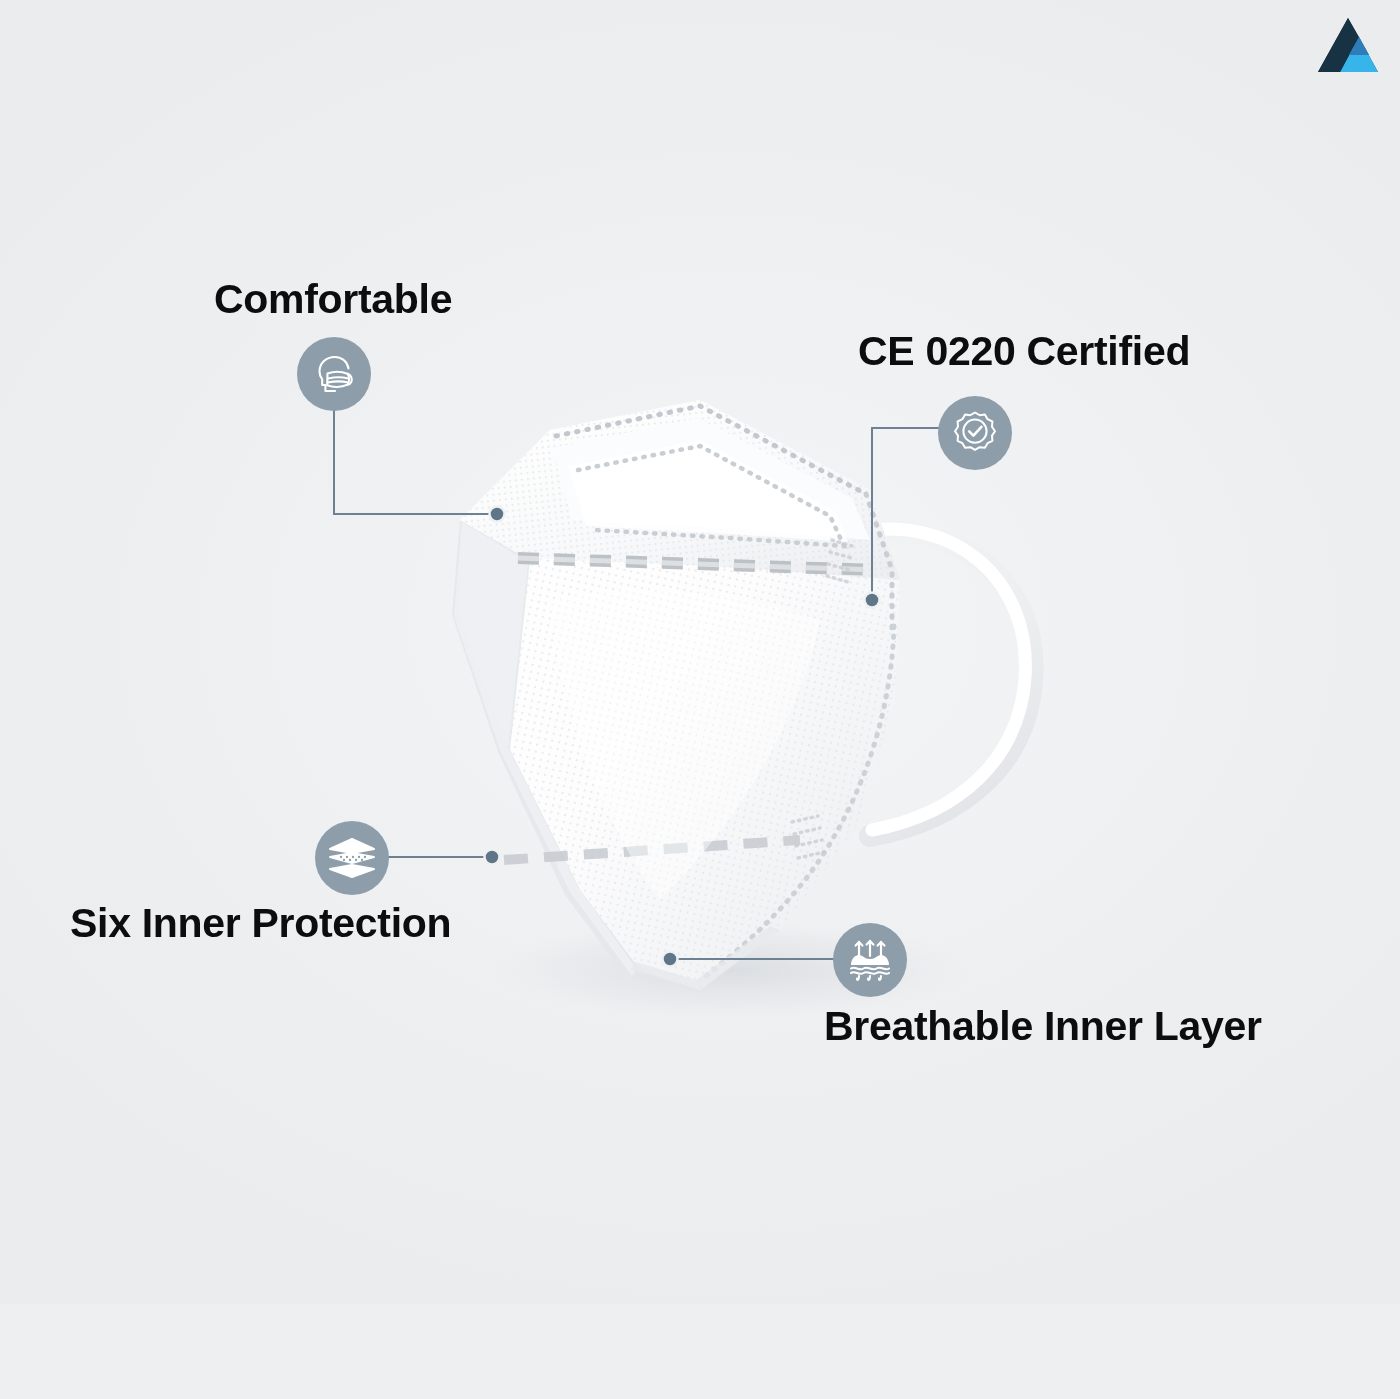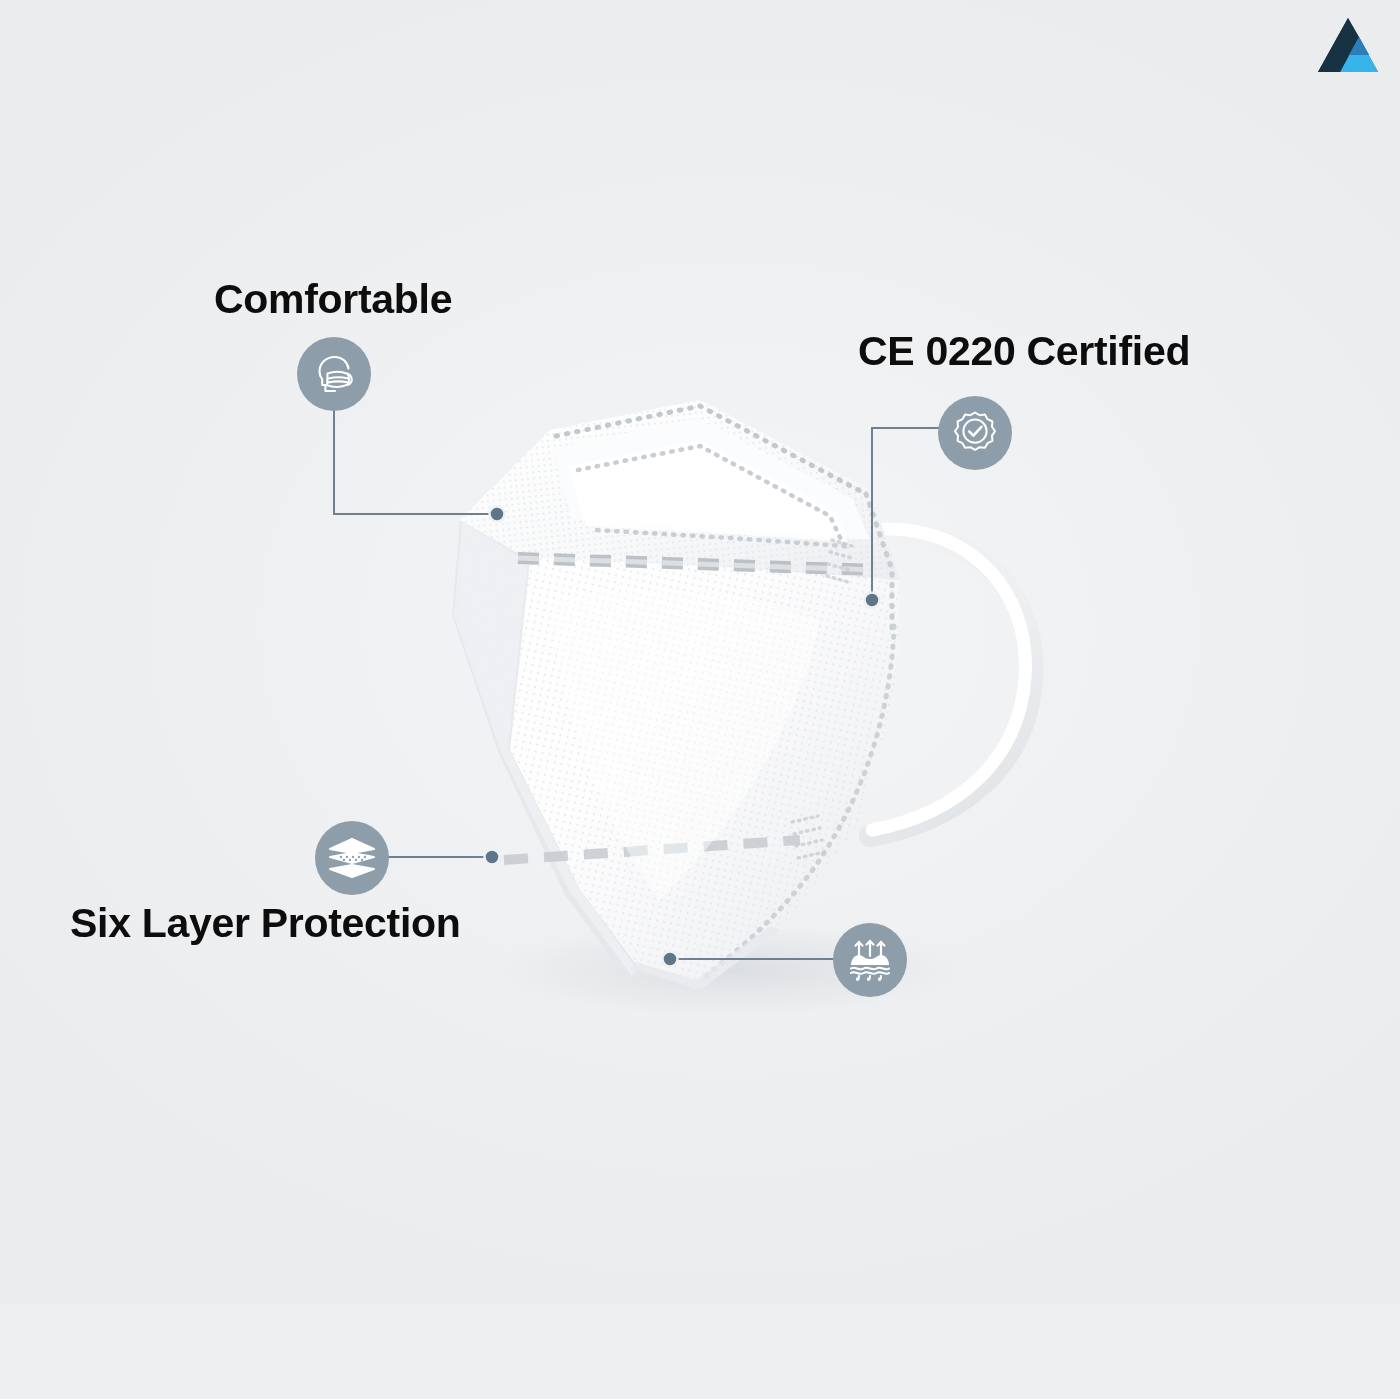--- a/index.html
+++ b/index.html
@@ -235,22 +235,23 @@
 
   <svg class="connector" style="left:660px; top:947px;" width="190" height="24" viewBox="0 0 190 24">
     <path class="conn-line" d="M176,12 L14,12"></path>
     <circle class="conn-dot" cx="10" cy="12" r="7.5"></circle>
   </svg>
 
   <div class="feature-label label-comfortable">Comfortable</div>
 
   <div class="feature-label label-ce">CE 0220 Certified</div>
 
-  <div class="feature-label label-sixlayer">Six Layer Protection</div>
-
+  <div class="feature-label label-sixlayer">Six Inner Protection</div>
+
+  <div class="feature-label label-breathable">Breathable Inner Layer</div>
 
   <div class="icon-badge badge-comfortable">
     <svg width="46" height="46" viewBox="0 0 46 46" aria-hidden="true">
       <g fill="none" stroke="#ffffff" stroke-width="2.1" stroke-linecap="round" stroke-linejoin="round">
 
         <path d="M24,6 C14.5,6 8.5,12.5 8.5,20.5 C8.5,24 9.6,26.4 11.2,28.4
                  L11.2,34 L14.4,34 L14.4,40 L24,40"></path>
 
         <path d="M24,6 C31,6 36.5,11 37.5,17.5"></path>
 

